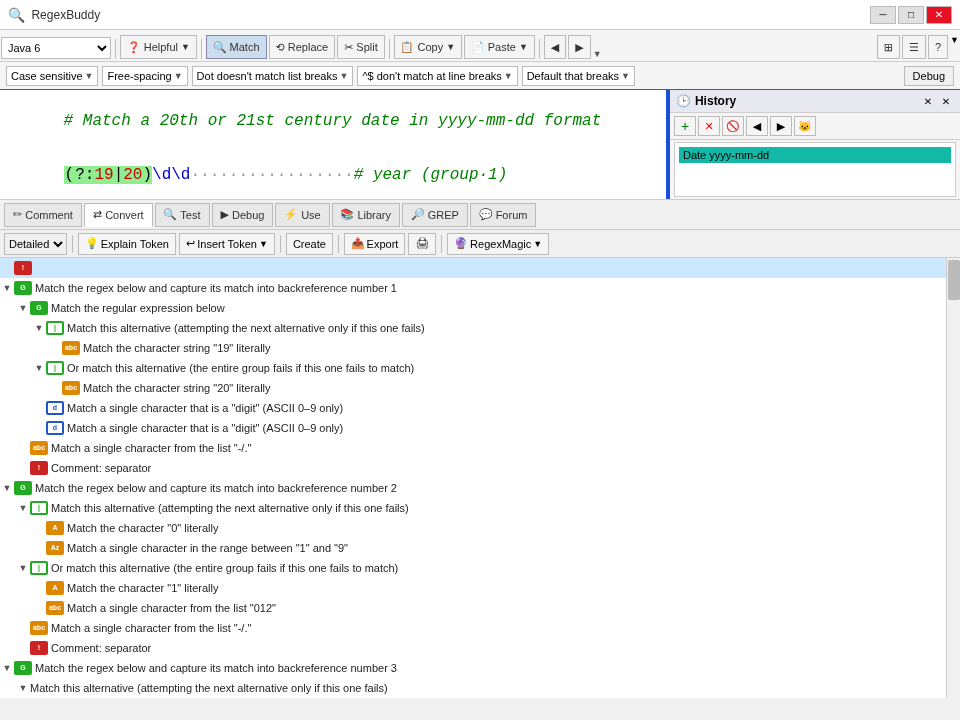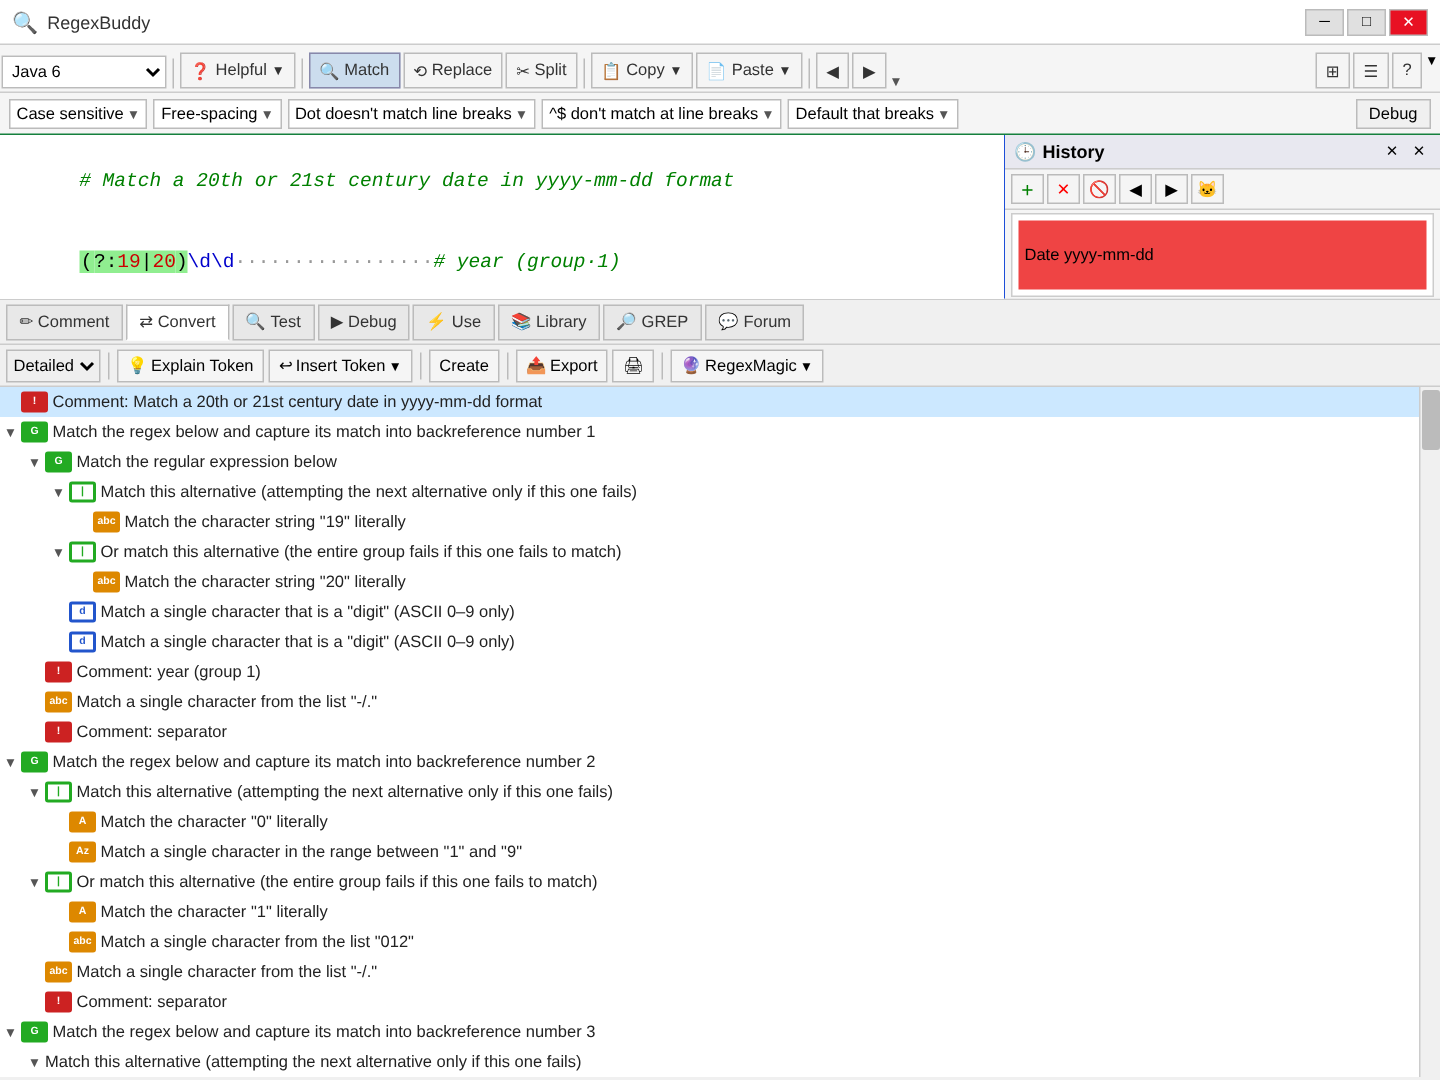--- a/index.html
+++ b/index.html
@@ -69,23 +69,23 @@
     #top-area {
       display: flex;
       height: 110px;
       border-bottom: 1px solid #ccc;
     }
 
     
     #regex-editor {
       flex: 1;
       background: white;
-      border-right: 1px solid #1d4ed8;
+      border-right: 4px solid #1d4ed8;
       font-family: 'Courier New', monospace;
-      font-size: 13px;
+      font-size: 16px;
       padding: 4px 6px;
       overflow: auto;
       position: relative;
     }
     .regex-line { display: block; white-space: pre; line-height: 18px; }
     .dots { color: #999; }
 
     
     #history-panel {
       width: 290px;
@@ -246,21 +246,21 @@
 <div class="options-row">
   <div class="opt-item">
     <span>Case sensitive</span>
     <span class="opt-arrow">▼</span>
   </div>
   <div class="opt-item">
     <span>Free-spacing</span>
     <span class="opt-arrow">▼</span>
   </div>
   <div class="opt-item">
-    <span>Dot doesn't match line breaks</span>
+    <span>Dot doesn't match list breaks</span>
     <span class="opt-arrow">▼</span>
   </div>
   <div class="opt-item">
     <span>^$ don't match at line breaks</span>
     <span class="opt-arrow">▼</span>
   </div>
   <div class="opt-item">
     <span>Default that breaks</span>
     <span class="opt-arrow">▼</span>
   </div>
@@ -290,21 +290,21 @@
     </div>
     <div id="history-toolbar">
       <button class="hist-btn" style="color:green; font-size:14px;">+</button>
       <button class="hist-btn" style="color:red;">✕</button>
       <button class="hist-btn">🚫</button>
       <button class="hist-btn">◀</button>
       <button class="hist-btn">▶</button>
       <button class="hist-btn">🐱</button>
     </div>
     <div id="history-list">
-      <div style="padding:17px 4px; background:#ef4444; cursor:pointer;">Date yyyy-mm-dd</div>
+      <div style="padding:2px 4px; background:#14b8a6; cursor:pointer;">Date yyyy-mm-dd</div>
     </div>
   </div>
 </div>
 
 <div id="tab-bar">
   <button class="tab-btn">
     <span>✏</span>
     <span>Comment</span>
   </button>
   <button class="tab-btn active">
@@ -369,21 +369,20 @@
     <span>RegexMagic</span>
     <span style="font-size:9px;">▼</span>
   </button>
 </div>
 
 <div id="tree-area" style="position:relative;">
   <div id="tree-container" style="padding-right:14px;">
   <div class="tree-item tree-selected">
         <span class="tree-toggle" style="display:inline-block;width:14px;text-align:center;font-size:9px;color:#555;">&nbsp;</span>
         <span style="display:inline-flex;align-items:center;justify-content:center;width:18px;height:14px;background:#cc2222;color:white;font-size:7px;font-weight:bold;border-radius:2px;margin-right:3px;flex-shrink:0;">!</span>
-        <span class="tree-label">Comment: Match a 20th or 21st century date in yyyy-mm-dd format</span>
       </div>
       <div class="tree-item">
         <span class="tree-toggle" style="display:inline-block;width:14px;text-align:center;font-size:9px;color:#555;">▼</span>
         <span style="display:inline-flex;align-items:center;justify-content:center;width:18px;height:14px;background:#22aa22;color:white;font-size:7px;font-weight:bold;border-radius:2px;margin-right:3px;flex-shrink:0;">G</span>
         <span class="tree-label">Match the regex below and capture its match into backreference number 1</span>
       </div>
       <div class="tree-item">
         <span class="tree-indent" style="display:inline-block;width:16px;border-left:1px solid #ddd;"></span>
         <span class="tree-toggle" style="display:inline-block;width:14px;text-align:center;font-size:9px;color:#555;">▼</span>
         <span style="display:inline-flex;align-items:center;justify-content:center;width:18px;height:14px;background:#22aa22;color:white;font-size:7px;font-weight:bold;border-radius:2px;margin-right:3px;flex-shrink:0;">G</span>
@@ -429,26 +428,20 @@
       <div class="tree-item">
         <span class="tree-indent" style="display:inline-block;width:16px;border-left:1px solid #ddd;"></span>
         <span class="tree-indent" style="display:inline-block;width:16px;border-left:1px solid #ddd;"></span>
         <span class="tree-toggle" style="display:inline-block;width:14px;text-align:center;font-size:9px;color:#555;">&nbsp;</span>
         <span style="display:inline-flex;align-items:center;justify-content:center;width:18px;height:14px;background:white;border:2px solid #2255cc;color:#2255cc;font-size:7px;font-weight:bold;border-radius:2px;margin-right:3px;flex-shrink:0;">d</span>
         <span class="tree-label">Match a single character that is a "digit" (ASCII 0–9 only)</span>
       </div>
       <div class="tree-item">
         <span class="tree-indent" style="display:inline-block;width:16px;border-left:1px solid #ddd;"></span>
         <span class="tree-toggle" style="display:inline-block;width:14px;text-align:center;font-size:9px;color:#555;">&nbsp;</span>
-        <span style="display:inline-flex;align-items:center;justify-content:center;width:18px;height:14px;background:#cc2222;color:white;font-size:7px;font-weight:bold;border-radius:2px;margin-right:3px;flex-shrink:0;">!</span>
-        <span class="tree-label">Comment: year (group 1)</span>
-      </div>
-      <div class="tree-item">
-        <span class="tree-indent" style="display:inline-block;width:16px;border-left:1px solid #ddd;"></span>
-        <span class="tree-toggle" style="display:inline-block;width:14px;text-align:center;font-size:9px;color:#555;">&nbsp;</span>
         <span style="display:inline-flex;align-items:center;justify-content:center;width:18px;height:14px;background:#dd8800;color:white;font-size:7px;font-weight:bold;border-radius:2px;margin-right:3px;flex-shrink:0;">abc</span>
         <span class="tree-label">Match a single character from the list "-/."</span>
       </div>
       <div class="tree-item">
         <span class="tree-indent" style="display:inline-block;width:16px;border-left:1px solid #ddd;"></span>
         <span class="tree-toggle" style="display:inline-block;width:14px;text-align:center;font-size:9px;color:#555;">&nbsp;</span>
         <span style="display:inline-flex;align-items:center;justify-content:center;width:18px;height:14px;background:#cc2222;color:white;font-size:7px;font-weight:bold;border-radius:2px;margin-right:3px;flex-shrink:0;">!</span>
         <span class="tree-label">Comment: separator</span>
       </div>
       <div class="tree-item">

